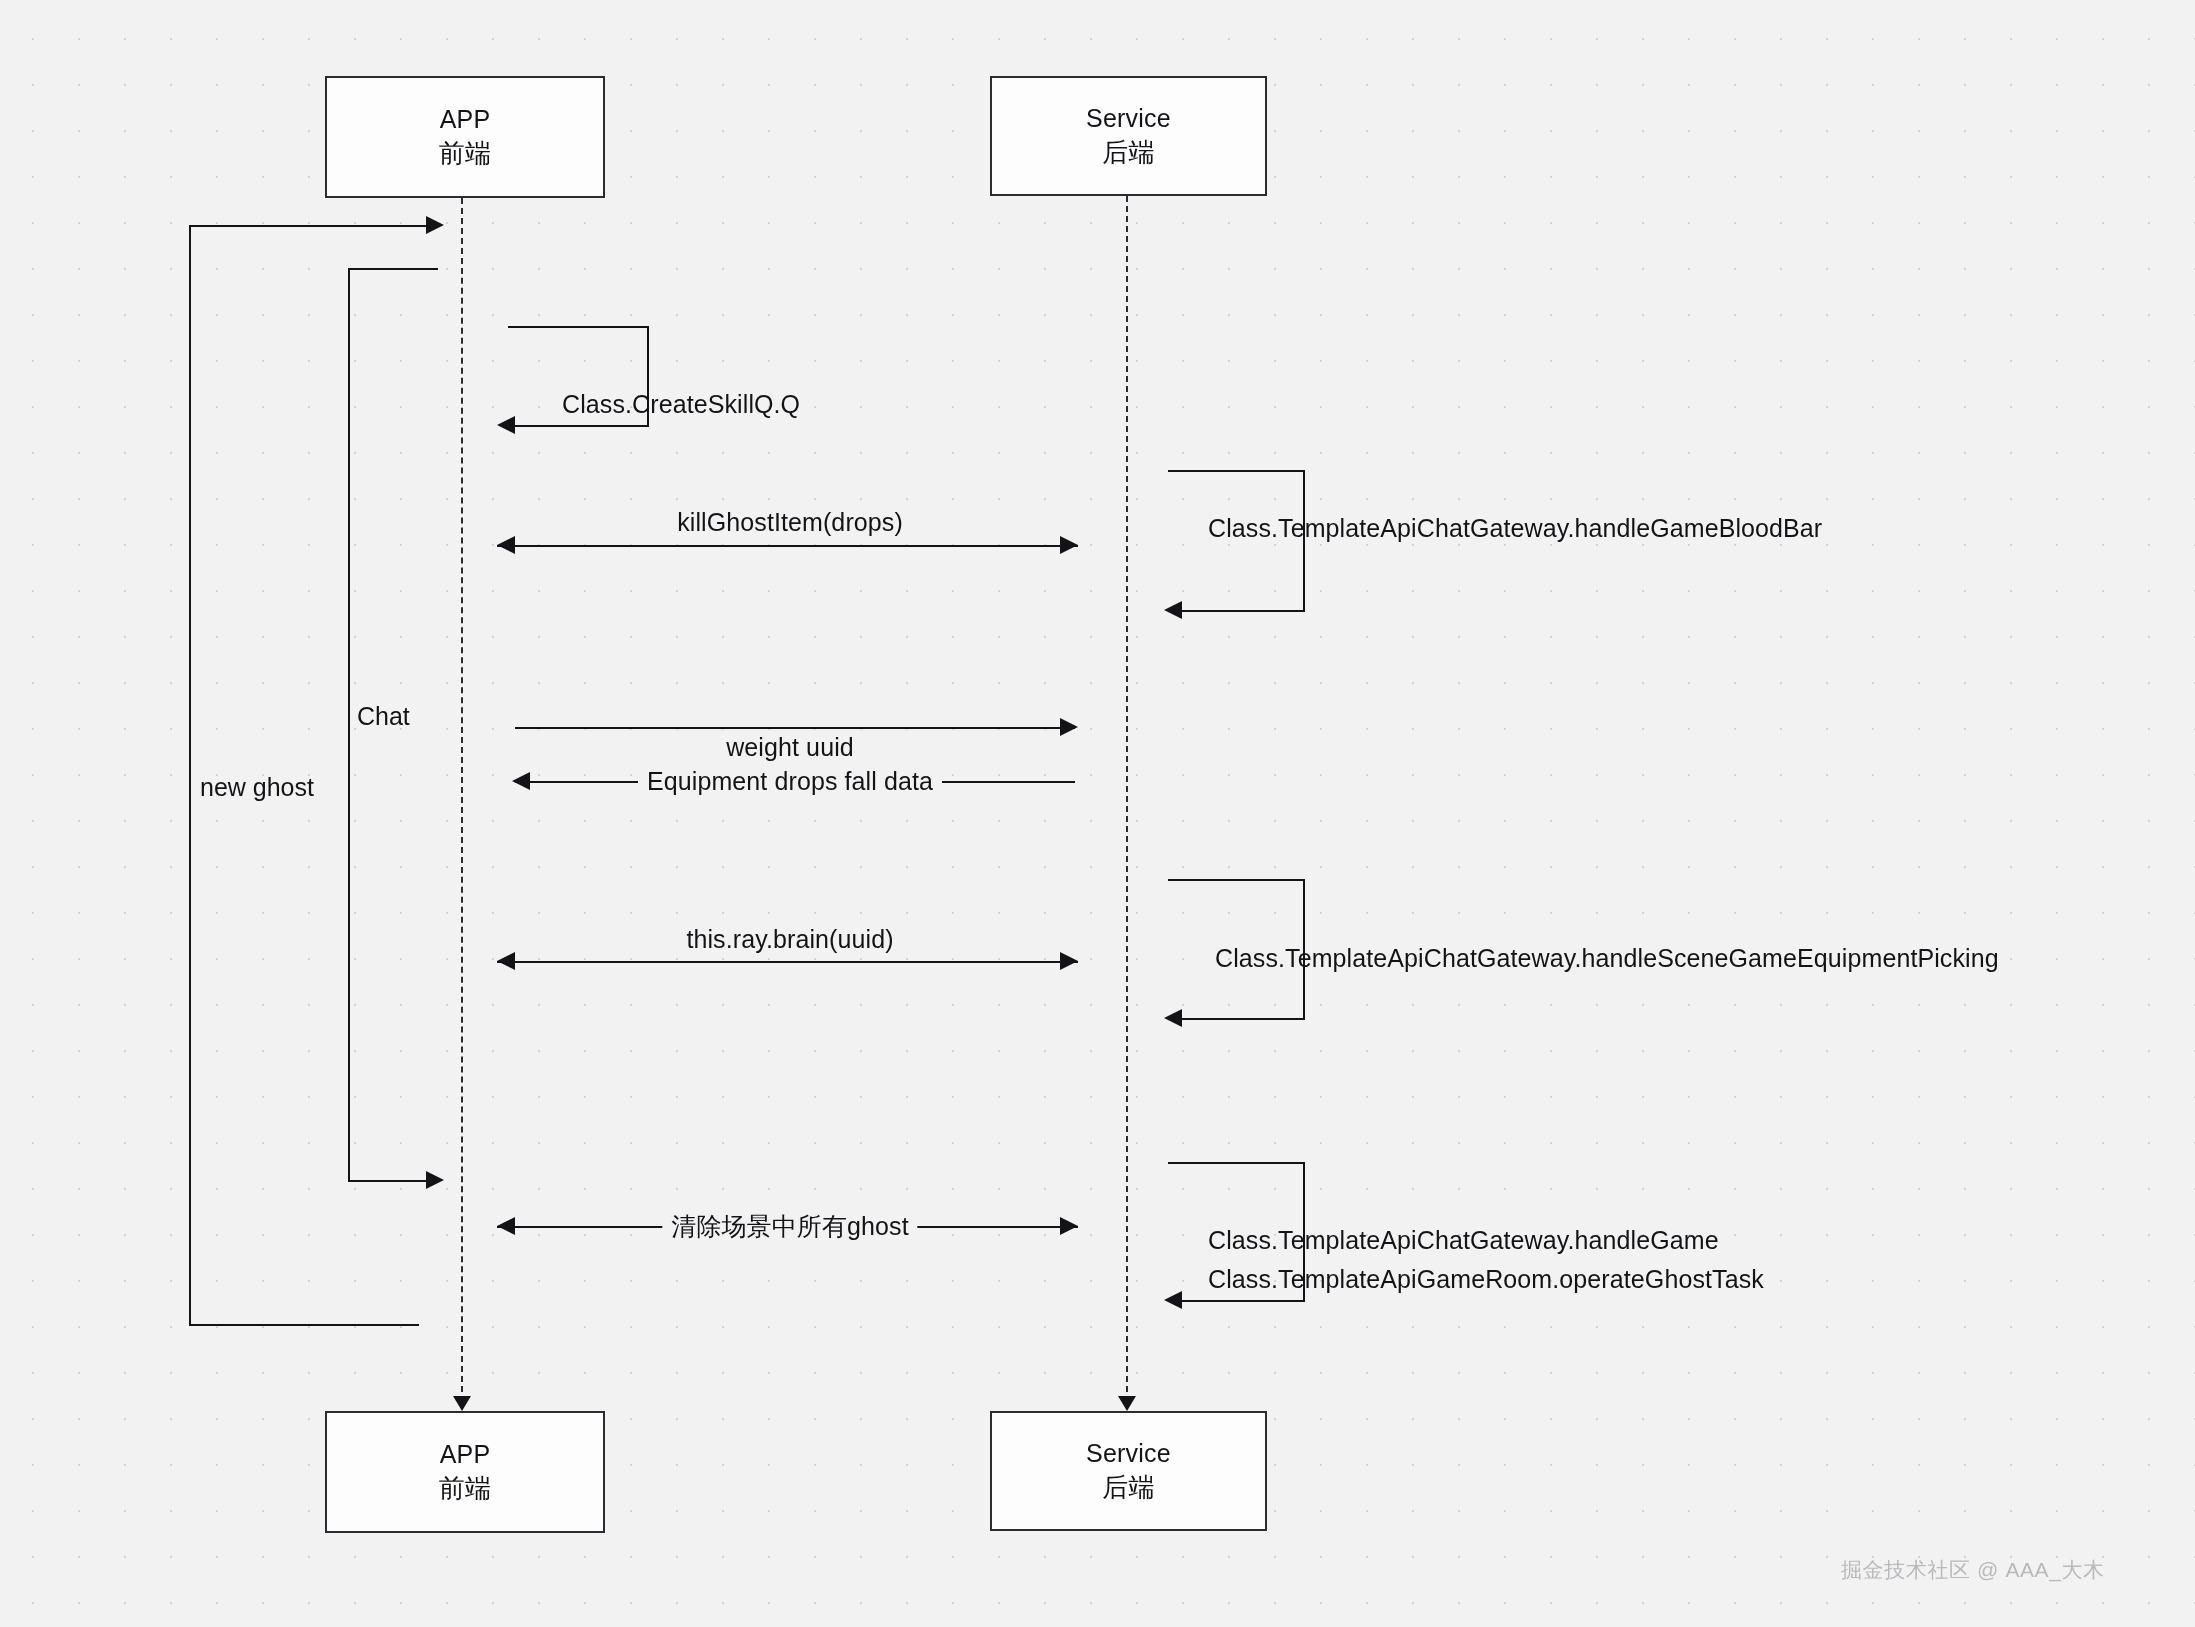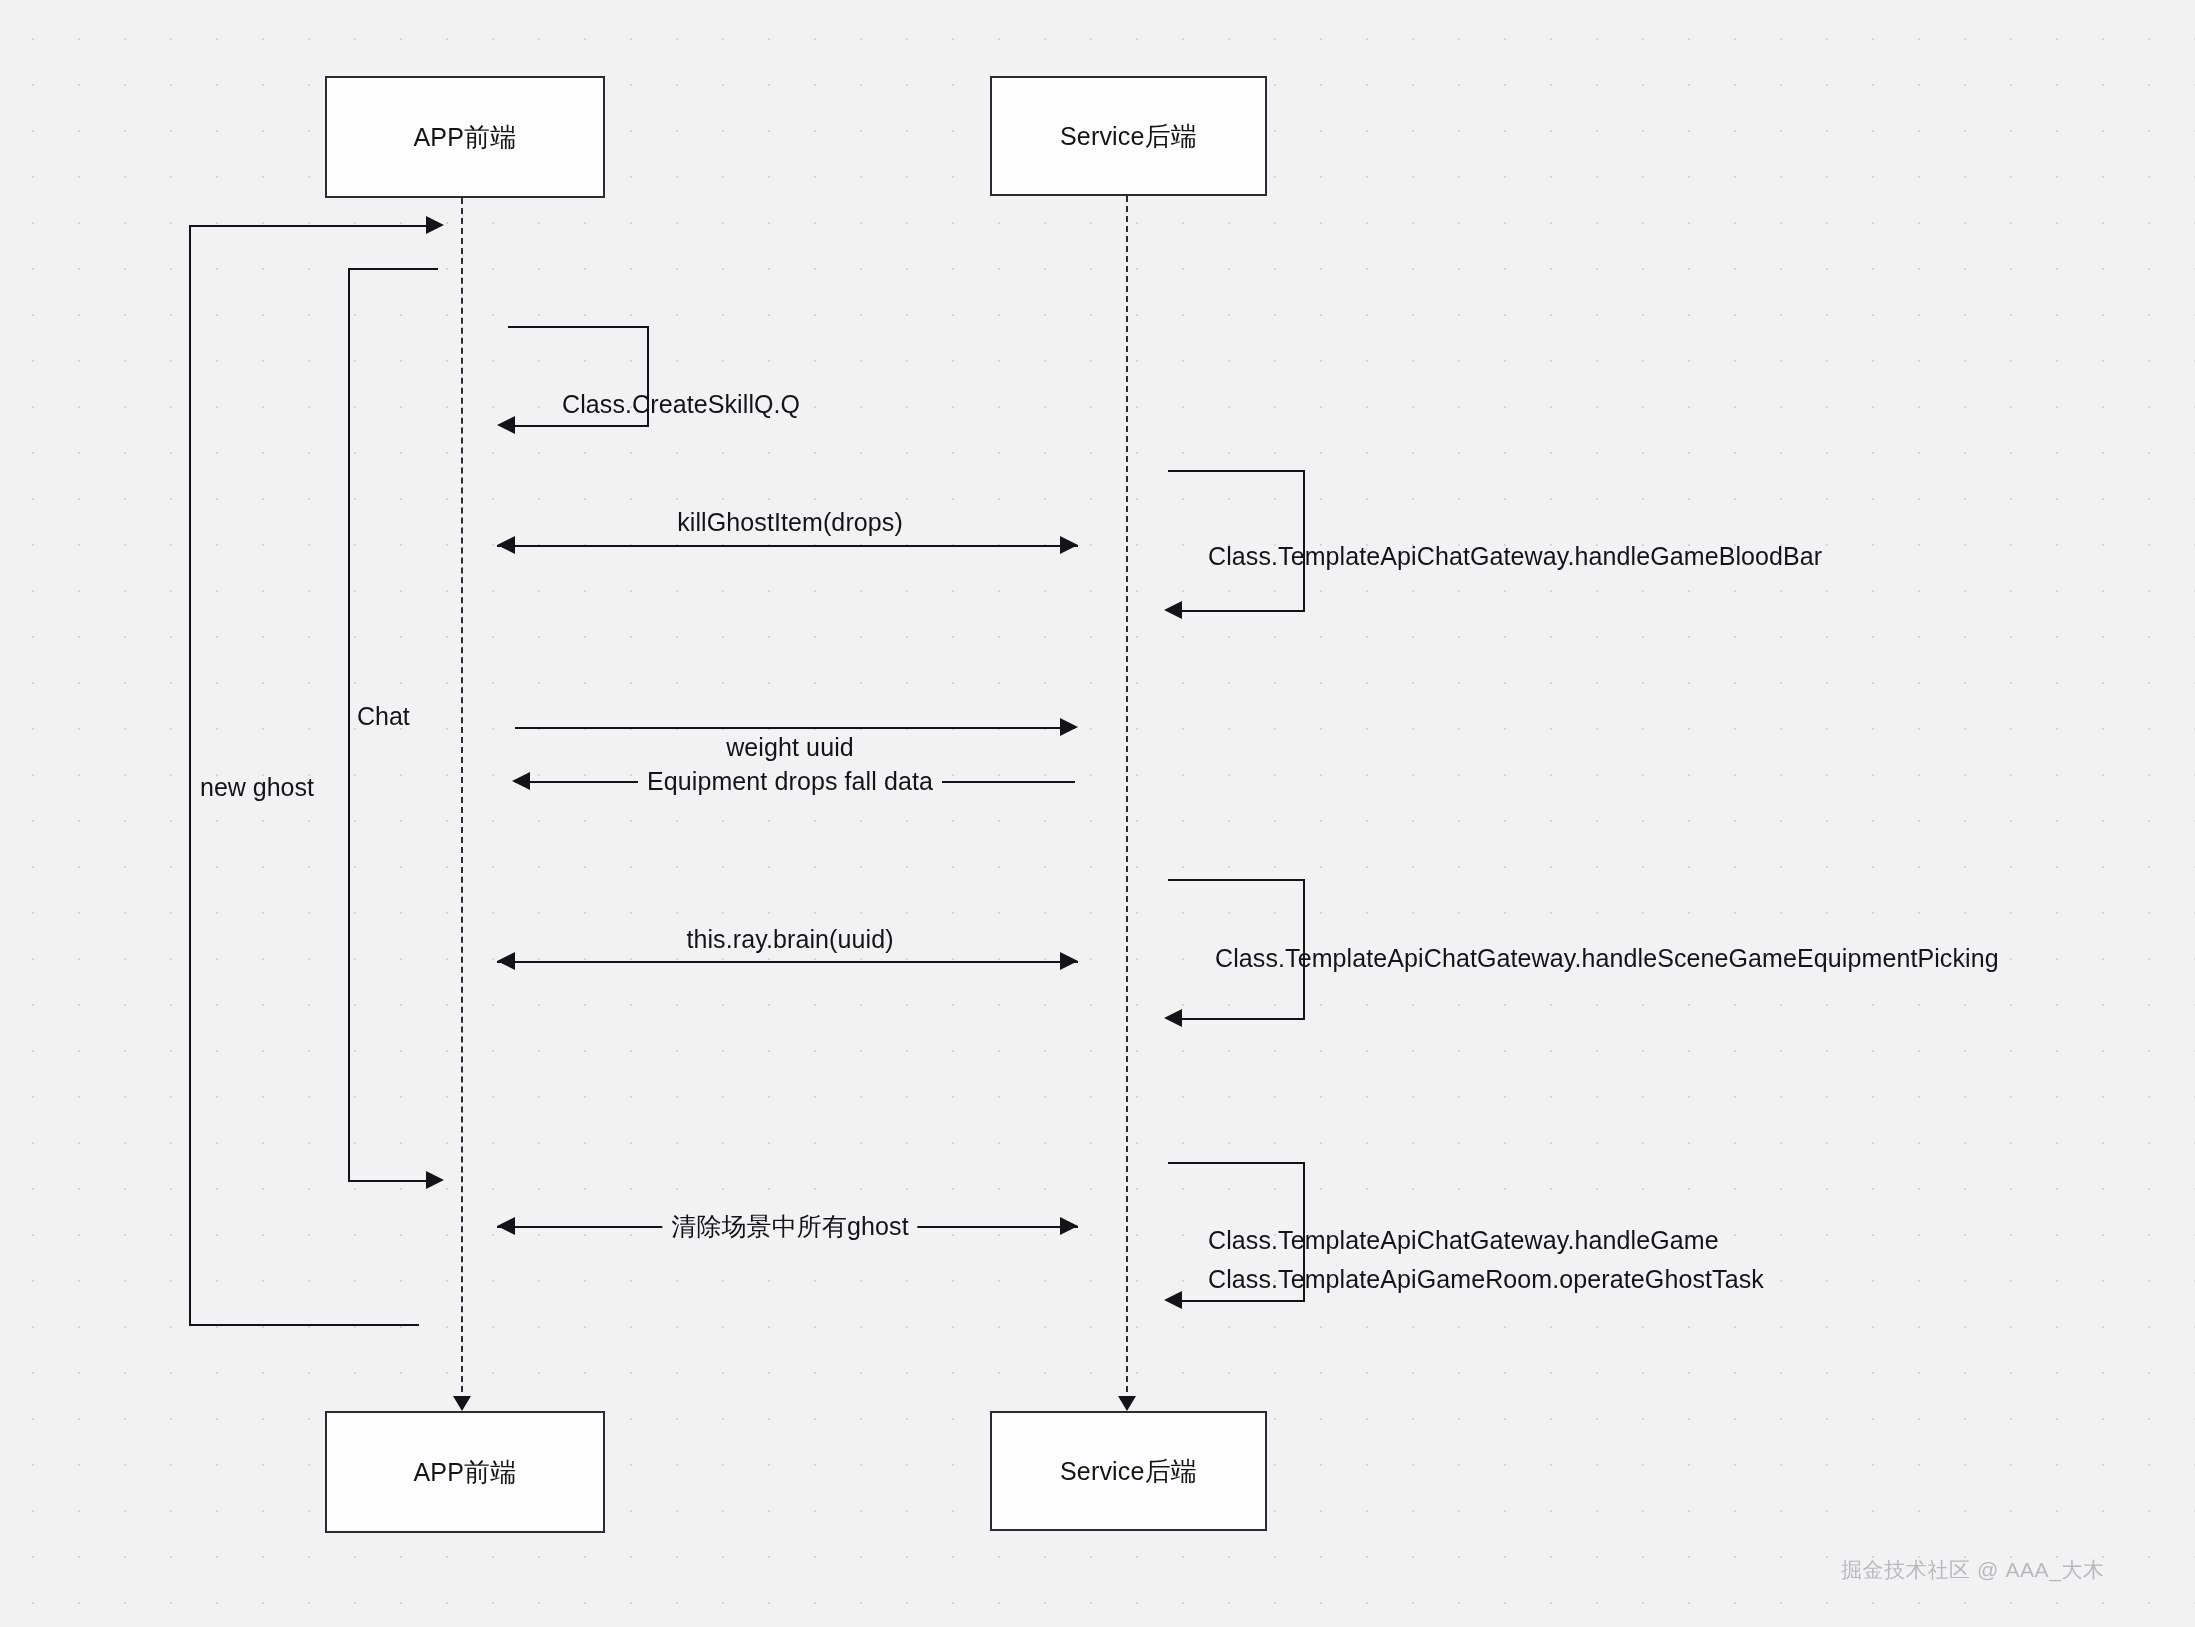--- a/index.html
+++ b/index.html
@@ -20,21 +20,21 @@
     background-position: 10px 16px;
     overflow: hidden;
   }
   
   .actor-box {
     position: absolute;
     background: #fdfdfd;
     border: 2px solid #2b2b31;
     box-sizing: border-box;
     display: flex;
-    flex-direction: row;
+    flex-direction: column;
     align-items: center;
     justify-content: center;
     color: #141418;
   }
   .actor-box .ln1 {
     font-size: 25px;
     line-height: 1.32;
     letter-spacing: .2px;
   }
   .actor-box .ln2 {
@@ -167,21 +167,21 @@
 
   <div class="hline" style="left:497px; top:545px; width:581px;"></div>
   <div class="arrow-left" style="left:497px; top:536px;"></div>
   <div class="arrow-right" style="left:1060px; top:536px;"></div>
   <div class="msg-label centered" style="left:790px; top:508px;">killGhostItem(drops)</div>
 
   <div class="hline" style="left:1168px; top:470px; width:137px;"></div>
   <div class="vline" style="left:1303px; top:470px; height:141px;"></div>
   <div class="hline" style="left:1180px; top:610px; width:125px;"></div>
   <div class="arrow-left" style="left:1164px; top:601px;"></div>
-  <div class="srv-label" style="left:1208px; top:542px;">Class.TemplateApiChatGateway.handleGameBloodBar</div>
+  <div class="srv-label" style="left:1208px; top:514px;">Class.TemplateApiChatGateway.handleGameBloodBar</div>
 
   <div class="hline" style="left:515px; top:727px; width:560px;"></div>
   <div class="arrow-right" style="left:1060px; top:718px;"></div>
   <div class="inline-label" style="left:790px; top:727px;margin-top:20px;">weight uuid</div>
 
   <div class="hline" style="left:515px; top:781px; width:560px;"></div>
   <div class="arrow-left" style="left:512px; top:772px;"></div>
   <div class="inline-label" style="left:790px; top:781px;">Equipment drops fall data</div>
 
   <div class="hline" style="left:1168px; top:879px; width:137px;"></div>

